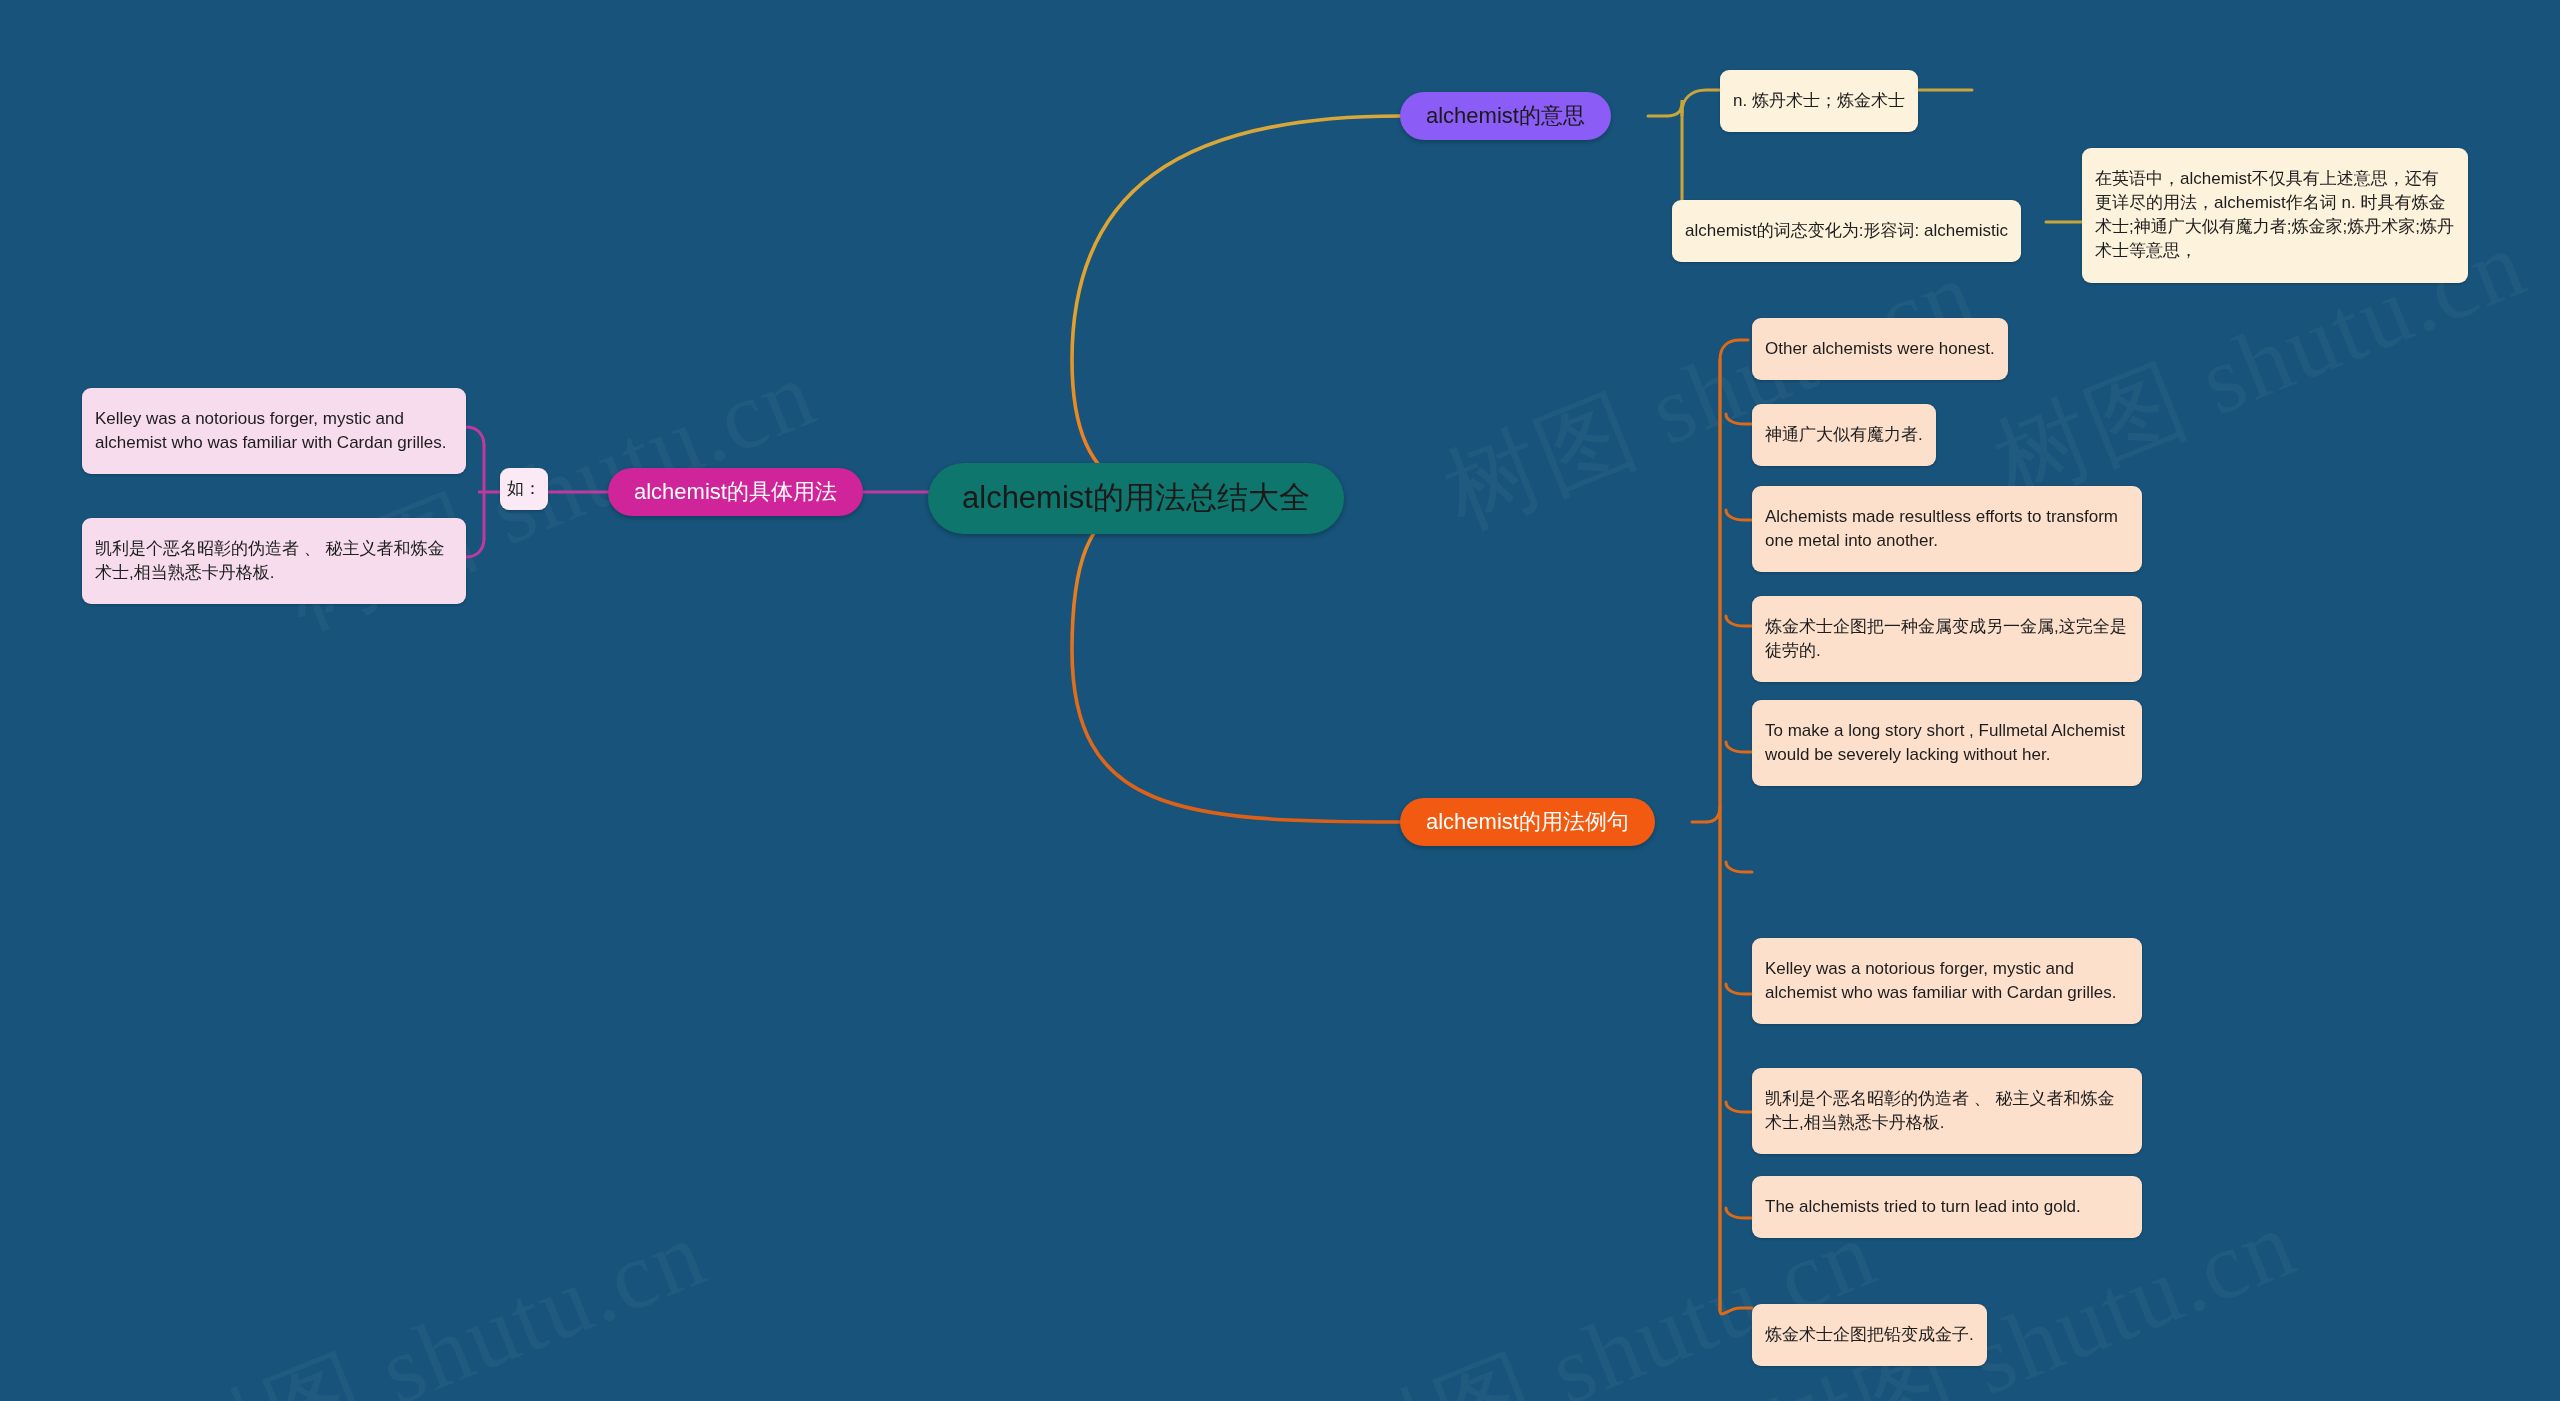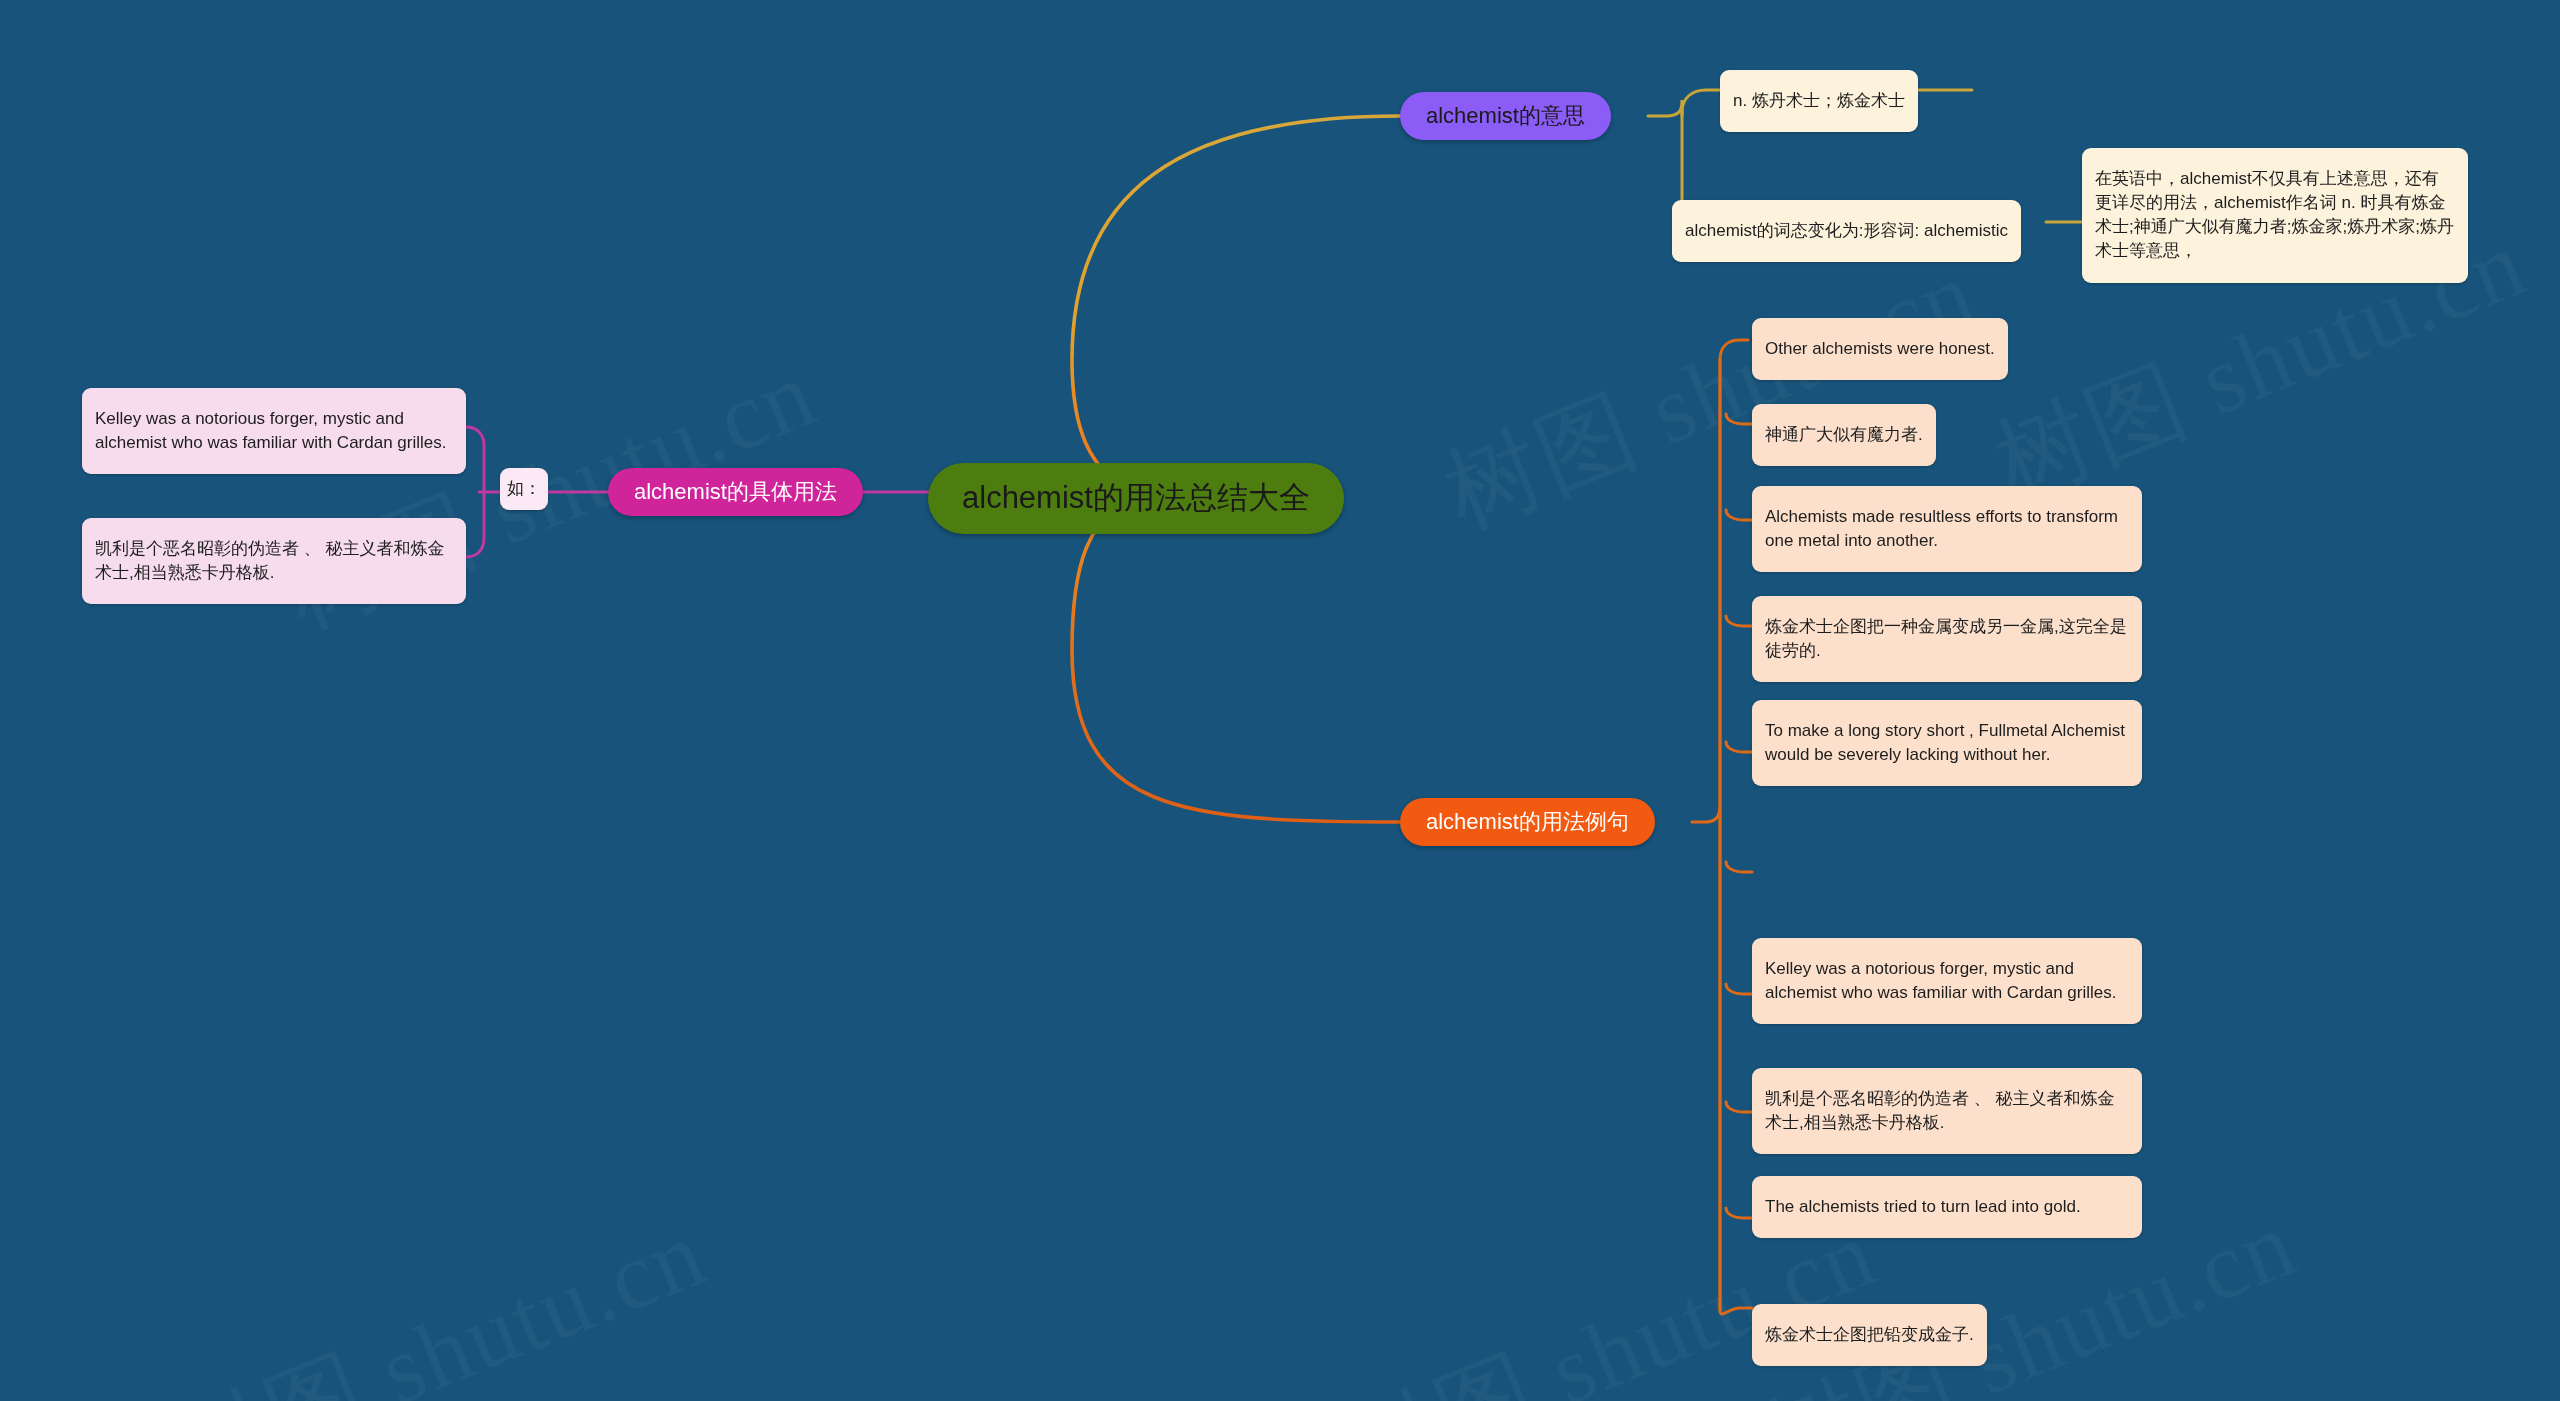--- a/index.html
+++ b/index.html
@@ -42,21 +42,21 @@
     z-index: 2;
     pointer-events: none;
   }
   .node {
     position: absolute;
     z-index: 3;
     box-sizing: border-box;
   }
   
   .root-node {
-    background: #4d7c0f;
+    background: #0f766e;
     color: #1a1a1a;
     border-radius: 40px;
     font-size: 31px;
     padding: 16px 34px;
     line-height: 1.25;
     white-space: nowrap;
     box-shadow: 0 2px 5px rgba(0,0,0,0.28);
   }
   
   .pill {

